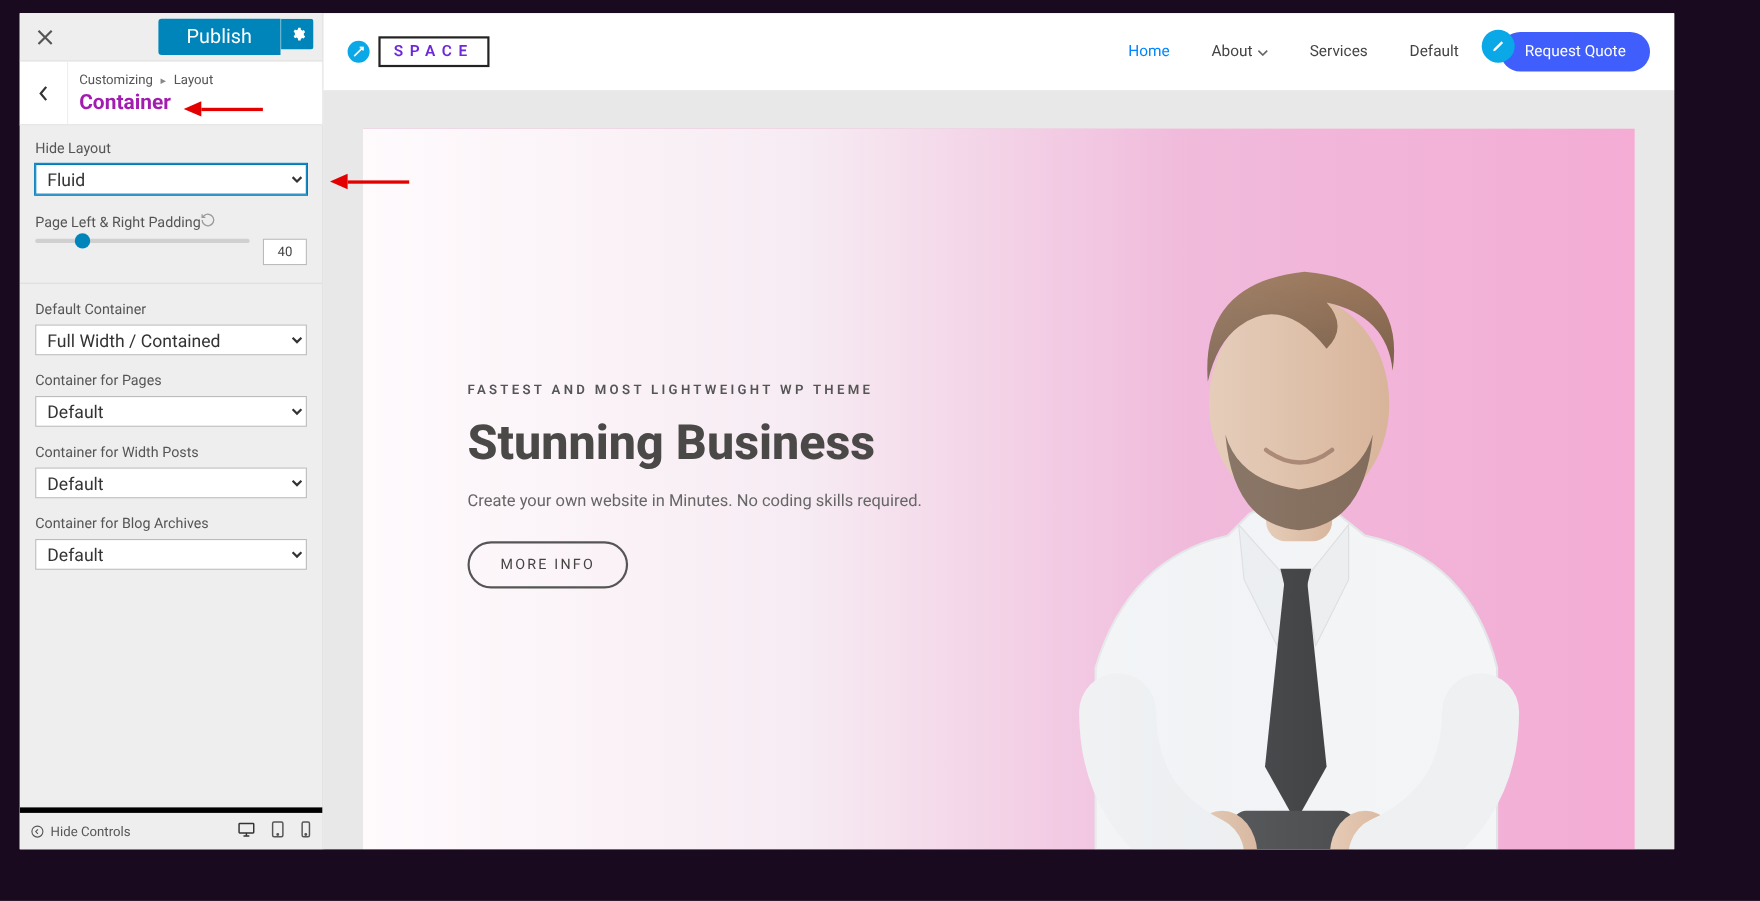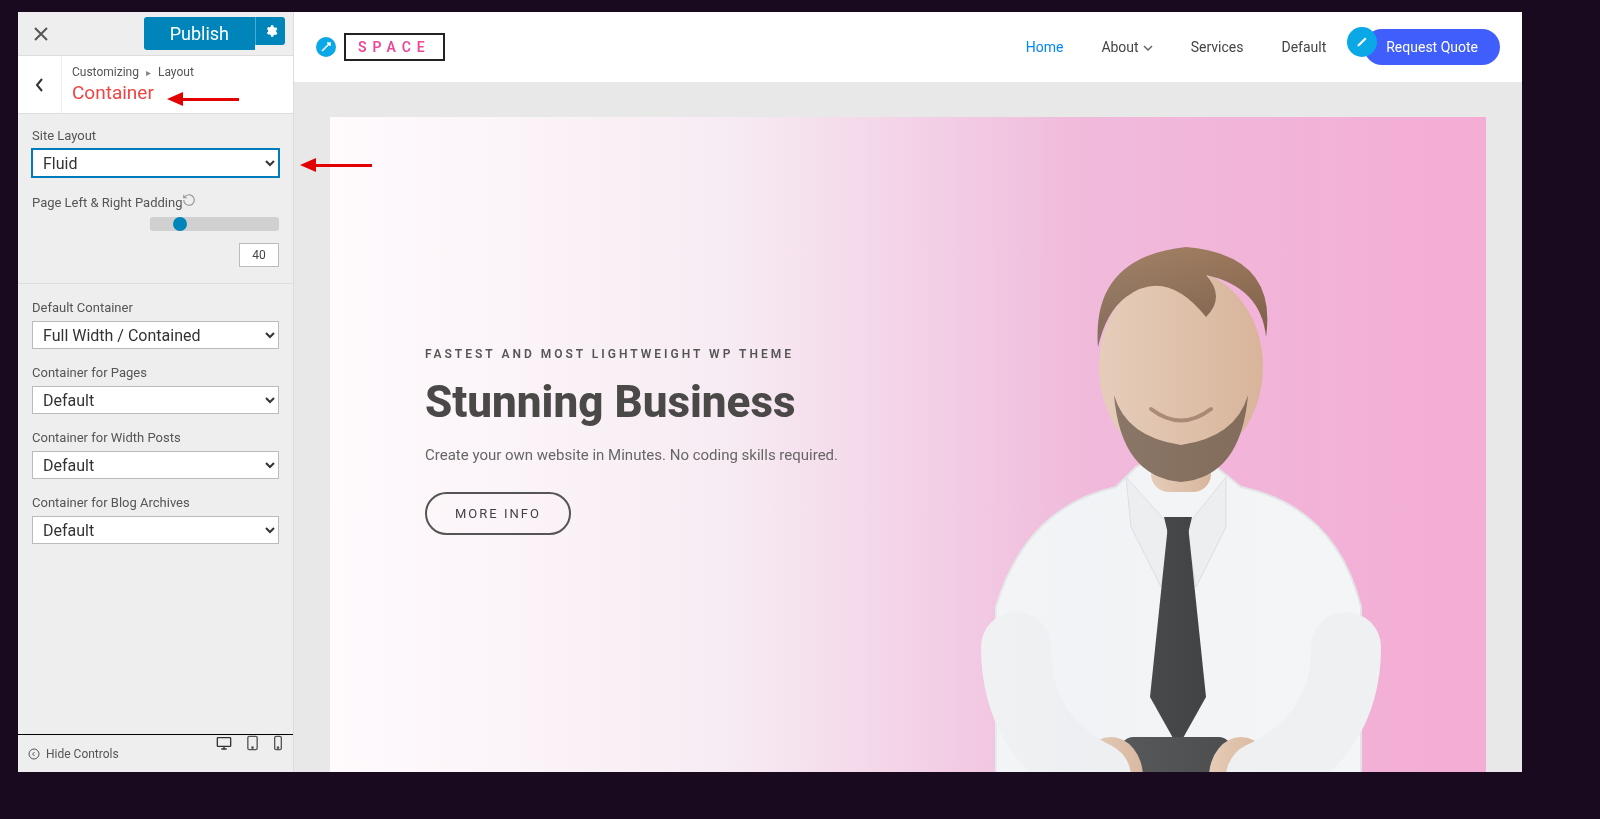--- a/index.html
+++ b/index.html
@@ -12,47 +12,47 @@
   .close-box { width:30px; height:30px; display:flex; align-items:center; justify-content:center; color:#444; cursor:pointer; font-size:16px;}
   .top-actions { display:flex; gap:0; }
   .publish-btn { background:#0085ba; color:#fff; border:none; font-size:18px; padding:6px 26px; cursor:pointer; border-radius:3px 0 0 3px;}
   .gear-btn { background:#0085ba; color:#fff; border:none; width:30px; height:28px; display:flex; align-items:center; justify-content:center; cursor:pointer; border-left:1px solid rgba(255,255,255,.3); border-radius:0 3px 3px 0;}
 
   .sb-header { height:58px; background:#fff; border-bottom:1px solid #ddd; display:flex; align-items:center; }
   .back-btn { width:44px; height:100%; display:flex; align-items:center; justify-content:center; border-right:1px solid #eee; color:#444; cursor:pointer;}
   .crumb-box { padding:6px 10px; }
   .crumb { font-size:12px; color:#555; }
   .crumb-sep { margin:0 4px; color:#888; font-size:10px;}
-  .section-title { font-size:19px; color:#ef4444; font-weight:400; margin-top:2px;}
+  .section-title { font-size:19px; color:#a21caf; font-weight:700; margin-top:2px;}
 
   .sb-body { padding:14px 14px; font-size:13px; color:#555; flex:1; overflow:auto;}
   .field { margin-bottom:16px; }
   .field-label { display:block; margin-bottom:6px; font-size:13px; color:#555;}
   .select { width:100%; height:28px; border:1px solid #bbb; background:#fff; font-size:16px; padding:2px 6px; color:#333;}
   .select.hl { border:1px solid #007cba; box-shadow:0 0 0 1px #007cba;}
   .reset-row { display:flex; justify-content:flex-start; align-items:center; }
   .reset-icon { color:#999; cursor:pointer; font-size:15px;}
-  .slider-row { display:flex; align-items:flex-end; gap:12px; margin-top:6px;flex-direction:column;}
+  .slider-row { display:flex; align-items:flex-start; gap:12px; margin-top:6px;}
   .range { flex:1; appearance:none; height:4px; background:#d0d0d0; border-radius:3px; outline:none;}
   .range::-webkit-slider-thumb { appearance:none; width:14px; height:14px; border-radius:50%; background:#0085ba; cursor:pointer;}
   .range::-moz-range-thumb {width:14px;height:14px;border:none;border-radius:50%;background:#0085ba;cursor:pointer;}
   .numbox { width:40px; height:24px; border:1px solid #bbb; font-size:12px; text-align:center; color:#444;}
   .divider { border-top:1px solid #ddd; margin:16px -14px 16px -14px;}
 
-  .sb-footer { height:38px; border-top:1px solid #000000; background:#eeeeee; display:flex; justify-content:space-between; padding:0 10px;}
+  .sb-footer { height:38px; border-top:5px solid #000000; background:#eeeeee; display:flex; align-items:center; justify-content:space-between; padding:0 10px;}
   .hide-controls { display:flex; align-items:center; gap:6px; font-size:12px; color:#555; cursor:pointer;}
   .device-icons { display:flex; gap:14px; color:#555;}
   .dev-icon { cursor:pointer; }
 
   
   .preview { flex:1; background:#e8e8e8; position:relative; overflow:hidden;}
   .site-header { position:absolute; left:0; right:0; top:0; height:70px; background:#fff; display:flex; align-items:center; padding:0 22px; justify-content:space-between; z-index:3;}
   .logo-wrap { display:flex; align-items:center; gap:8px;}
   .logo-circ { width:20px; height:20px; border-radius:50%; background:#0aa8e6; display:flex; align-items:center; justify-content:center; color:#fff; font-size:11px;}
-  .logo-box { border:2px solid #222; padding:4px 12px; letter-spacing:6px; font-size:14px; font-weight:600; color:#ec4899;}
+  .logo-box { border:2px solid #222; padding:4px 12px; letter-spacing:6px; font-size:14px; font-weight:600; color:#6d28d9;}
   .nav { display:flex; align-items:center; gap:38px; font-size:14px;}
   .nav a { color:#444; text-decoration:none; cursor:pointer;}
   .nav a.active { color:#0085ff; }
   .nav .about { display:flex; align-items:center; gap:4px;}
   .nav .about svg { margin-top:2px;}
   .quote-btn { background:#3f5efb; color:#fff; border:none; border-radius:22px; padding:10px 22px; font-size:14px; cursor:pointer;}
   .edit-pill { width:24px; height:24px; border-radius:50%; background:#0aa8e6; display:flex; align-items:center; justify-content:center; color:#fff; position:absolute; right:148px; top:18px; z-index:4; box-shadow:0 0 0 3px #0aa8e6;}
 
   .hero-card { position:absolute; left:36px; right:36px; top:105px; bottom:0; background:#f9a8d4; overflow:hidden;}
   .hero-bg { position:absolute; inset:0; background:linear-gradient(90deg, rgba(255,255,255,.95) 0%, rgba(246,247,248,.85) 35%, rgba(220,228,236,.3) 65%, rgba(200,210,220,.1) 100%);}
@@ -117,21 +117,21 @@
           <span class="crumb-sep">▸</span>
           <span>Layout</span>
         </div>
         <div class="section-title">Container</div>
       </div>
     </div>
 
     <div class="sb-body">
 
       <div class="field">
-        <label class="field-label">Site Layout</label>
+        <label class="field-label">Hide Layout</label>
         <select class="select hl">
           <option>Fluid</option>
         </select>
       </div>
 
       <div class="field">
         <div class="reset-row">
           <label class="field-label" style="margin-bottom:0">Page Left &amp; Right Padding</label>
           <span class="reset-icon">
             <svg width="14" height="14" viewBox="0 0 24 24" fill="none" stroke="#999" stroke-width="2">

